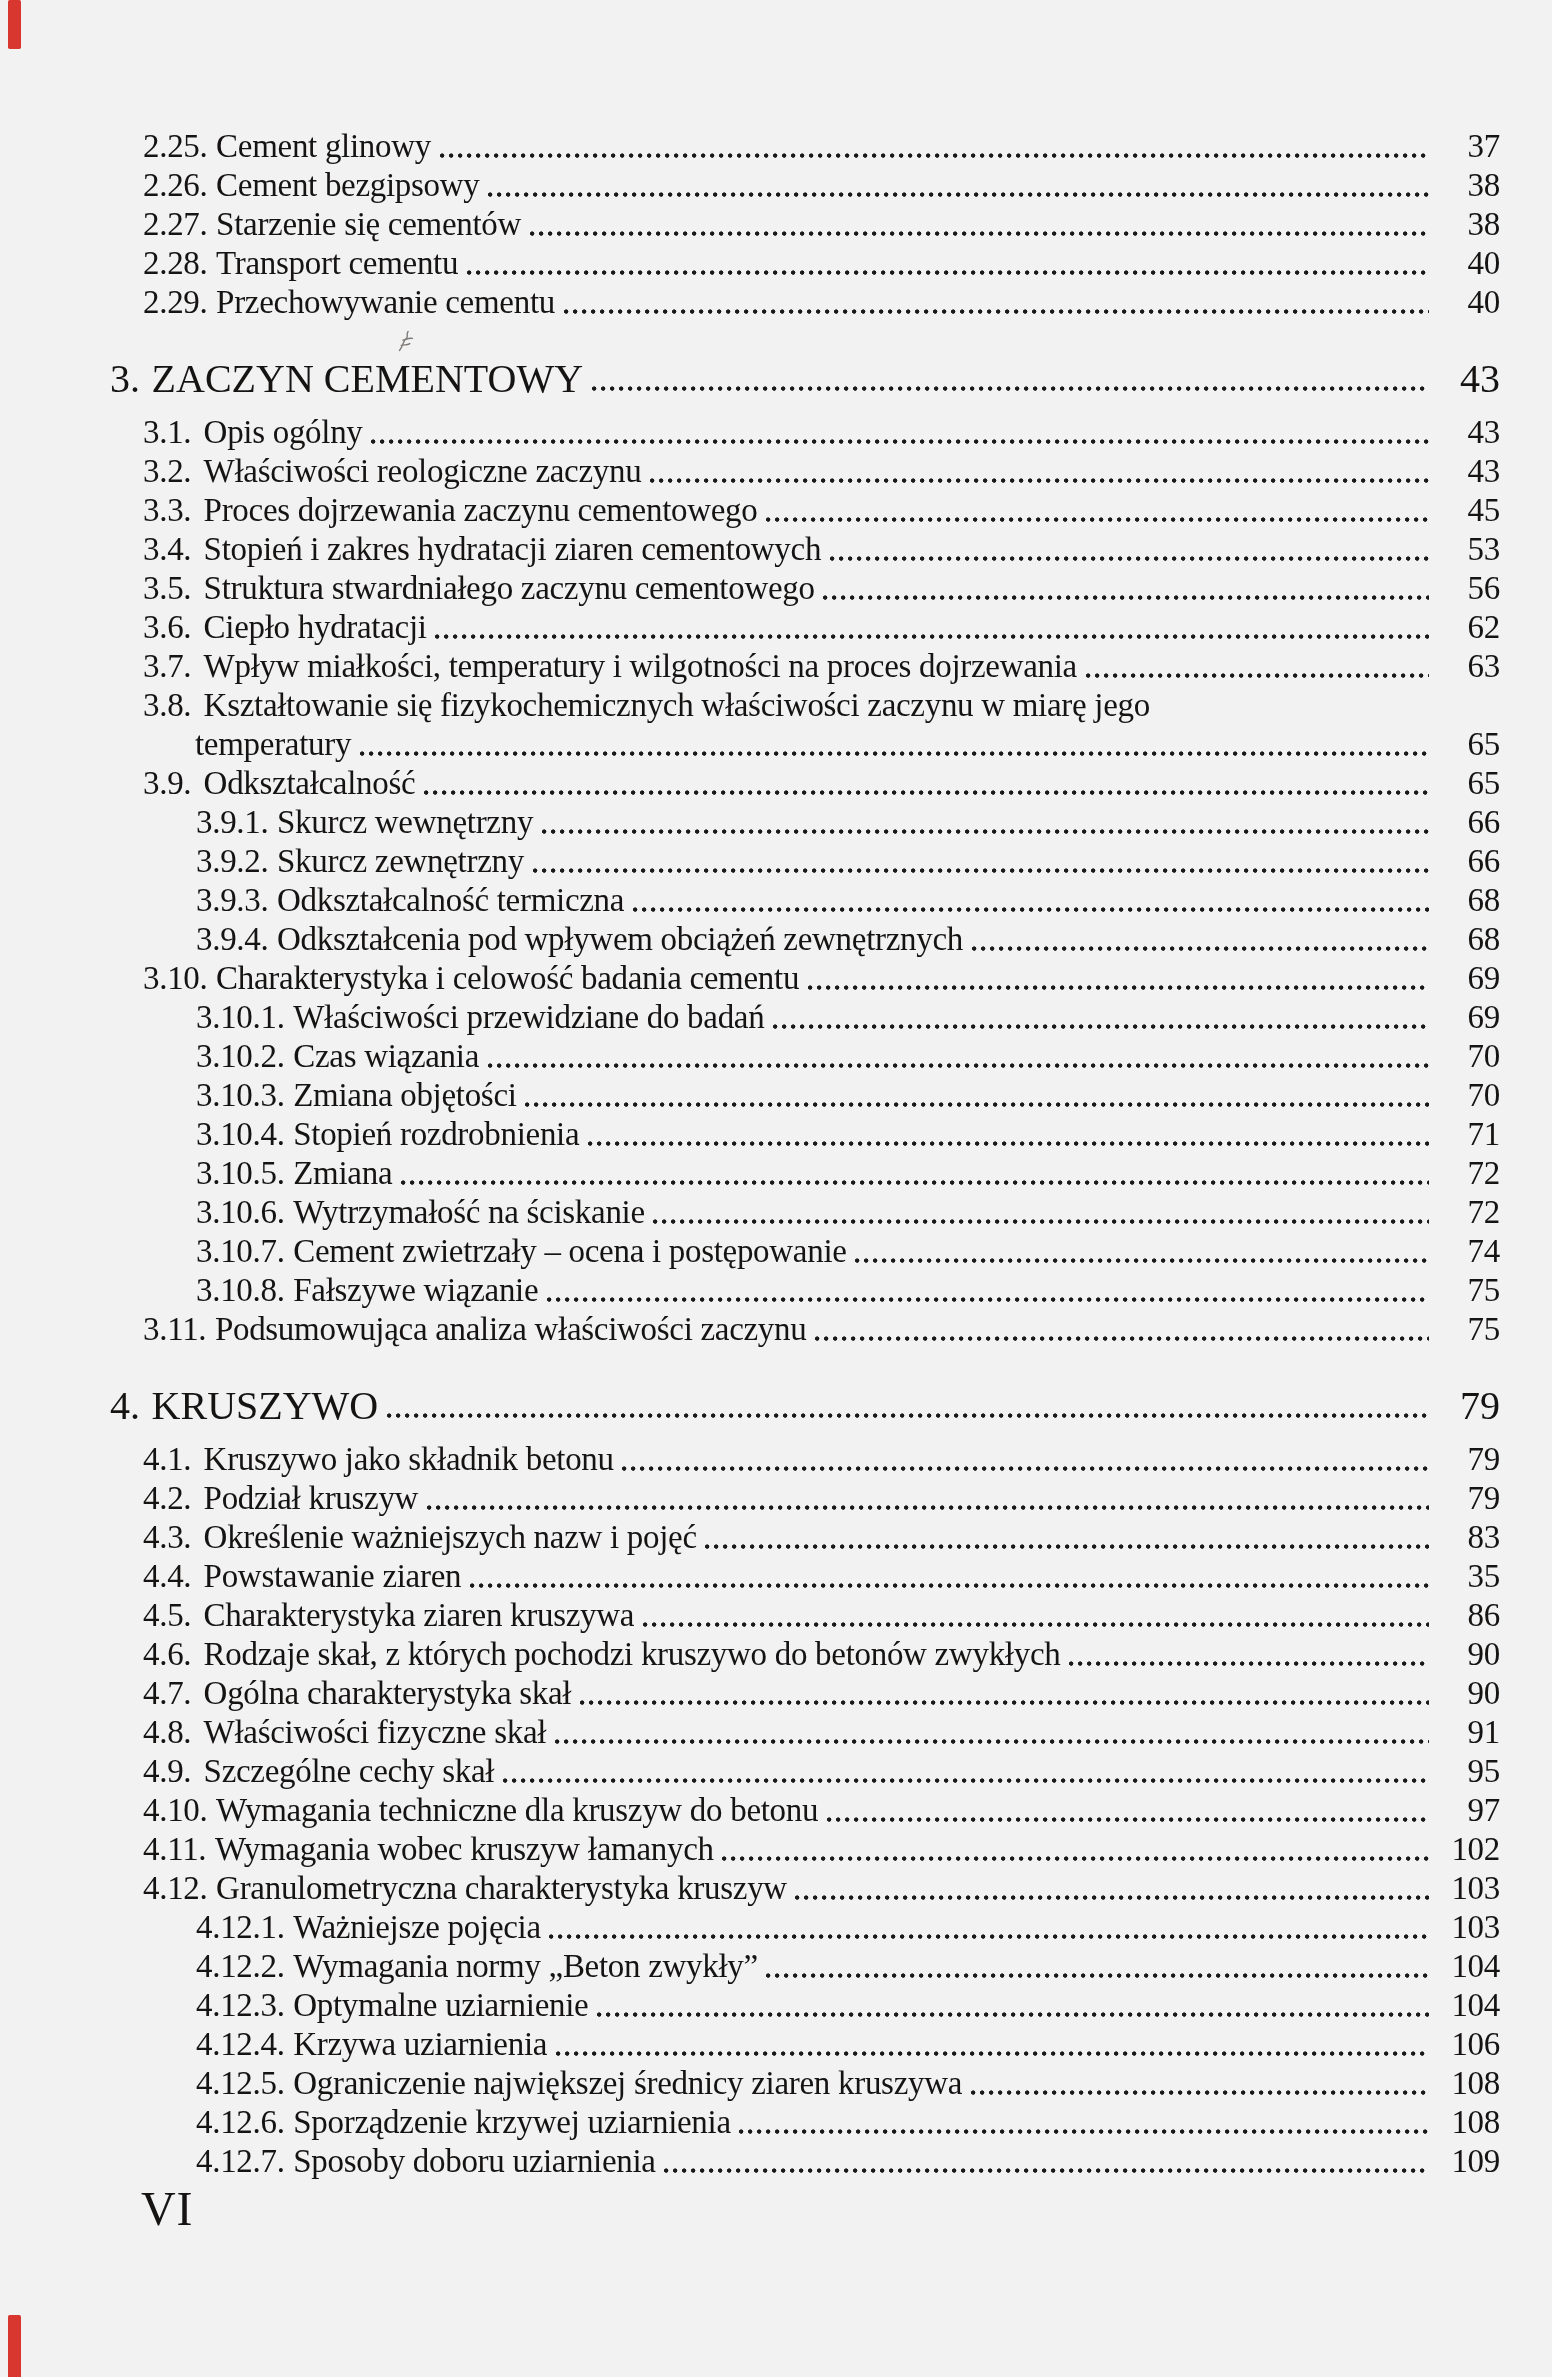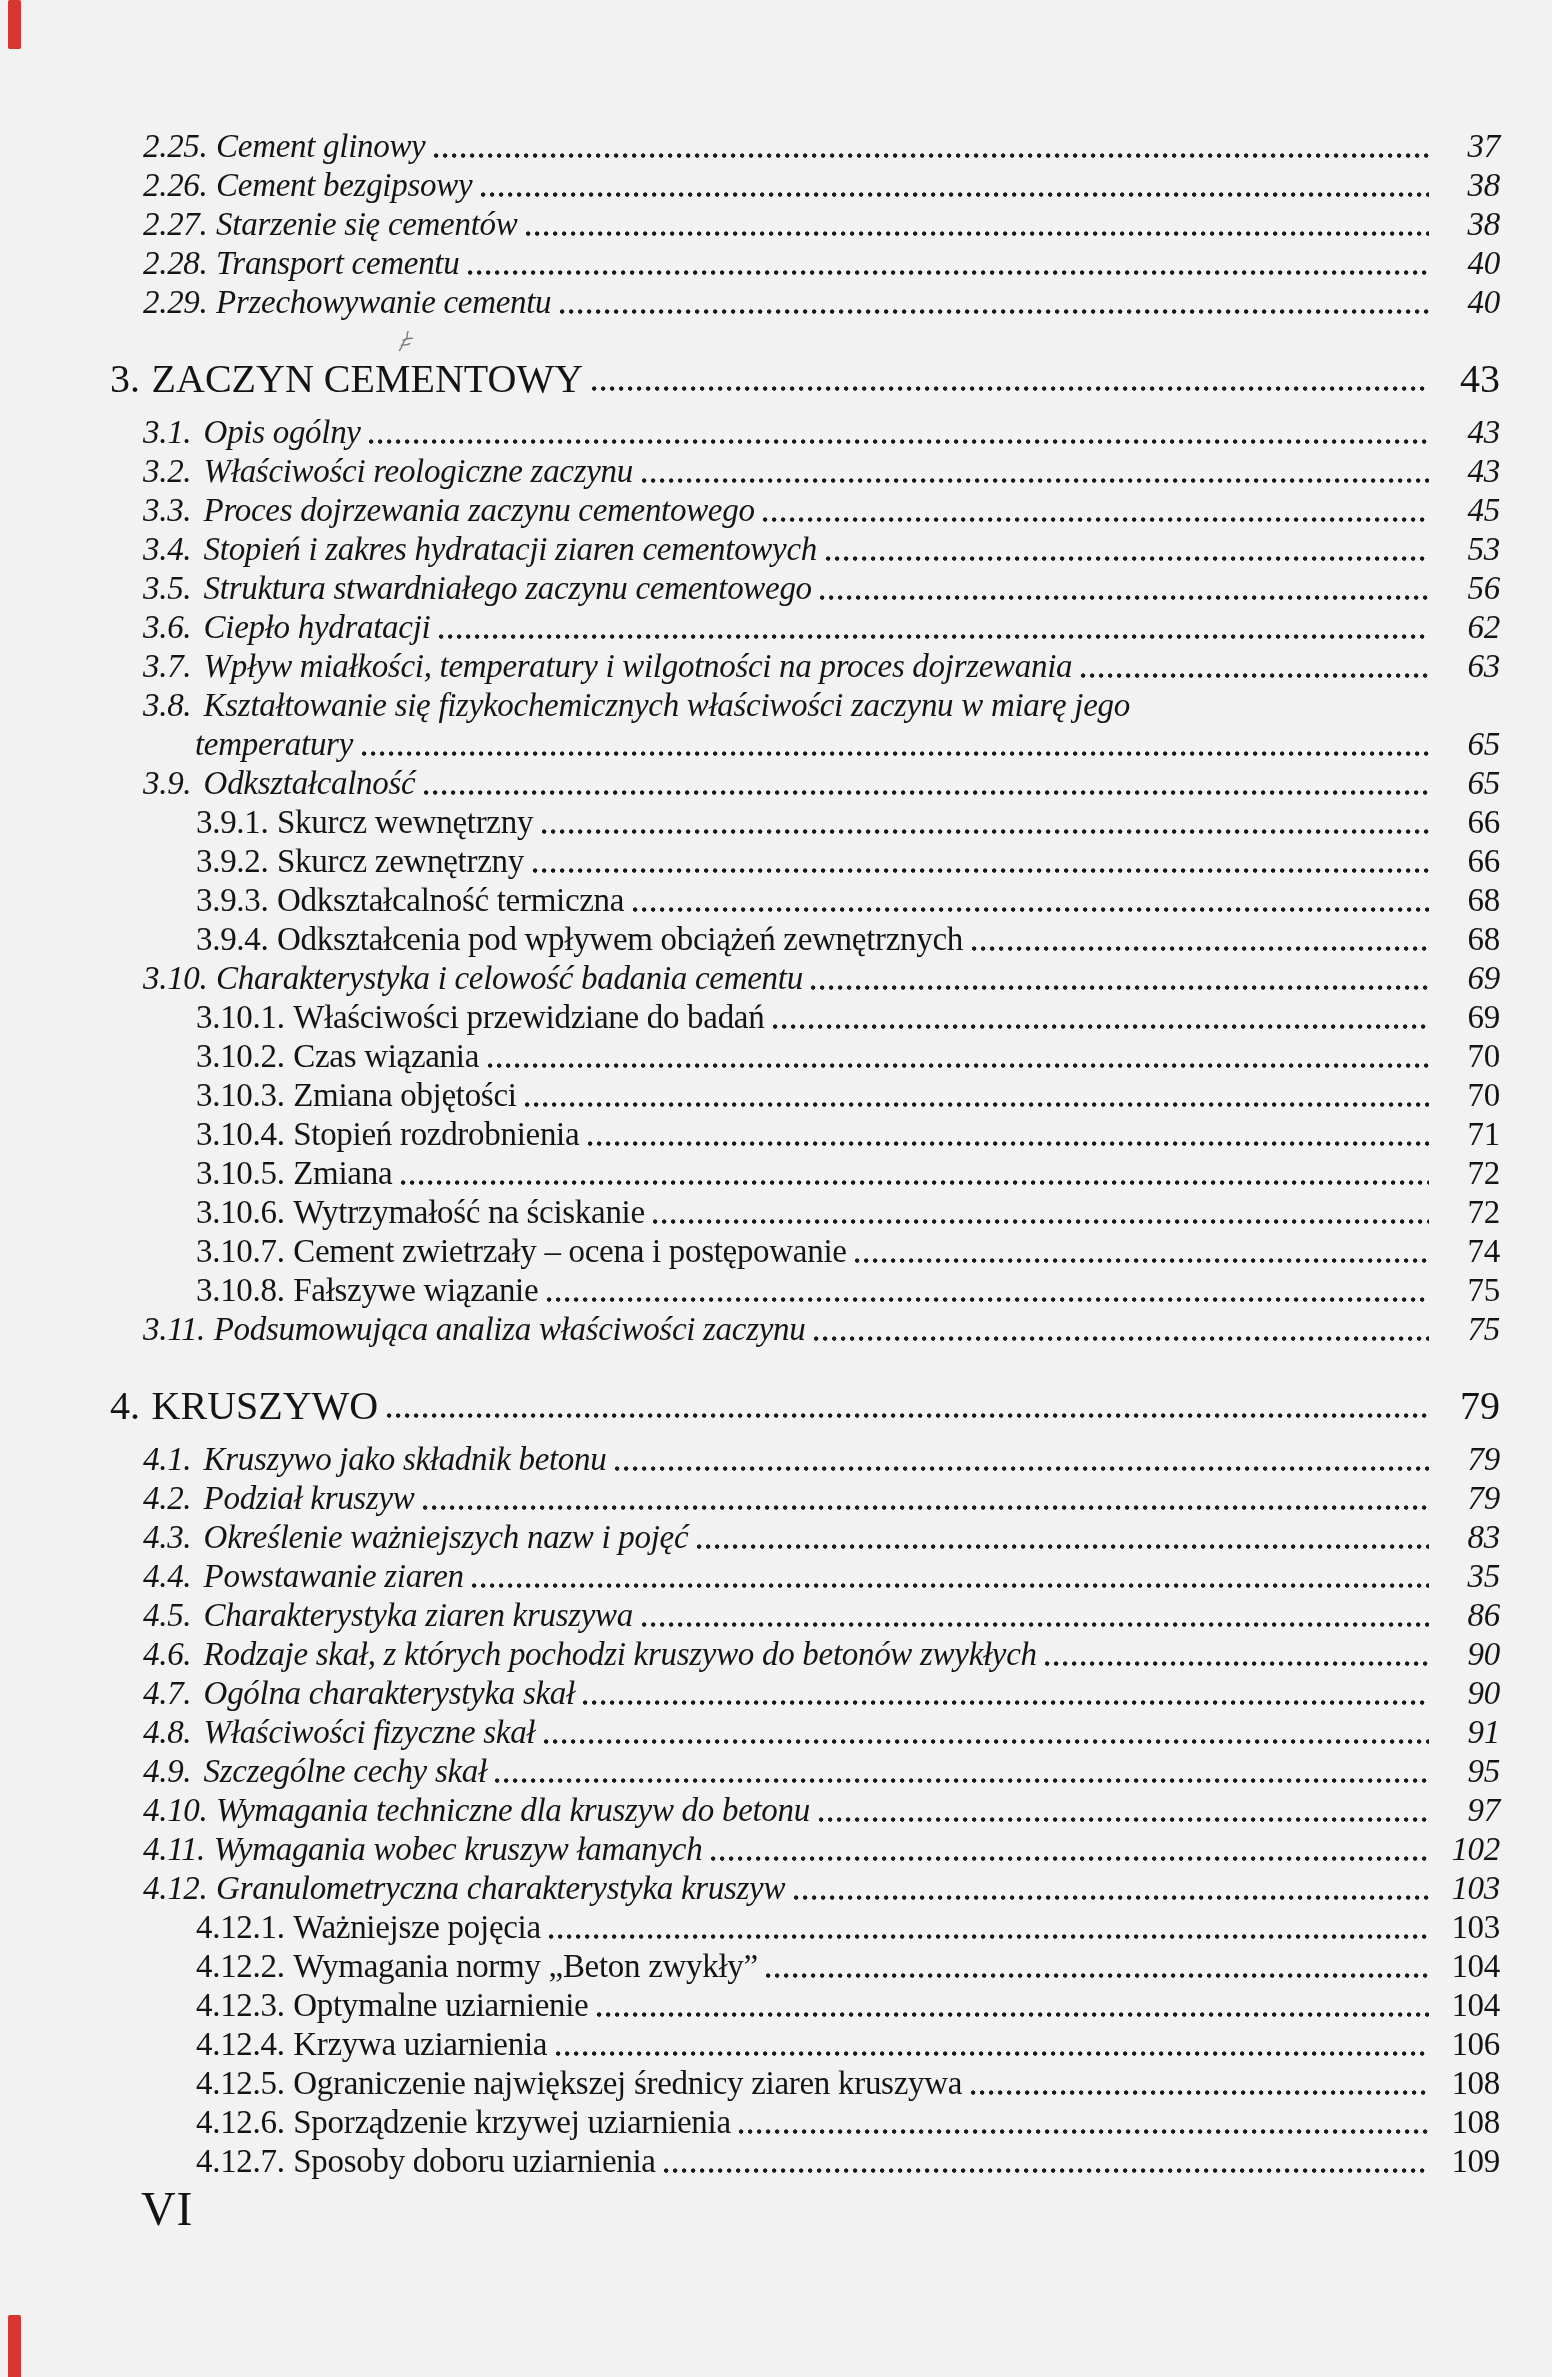--- a/index.html
+++ b/index.html
@@ -17,21 +17,21 @@
   .row{
     display:flex;align-items:baseline;
     height:39px;font-size:33px;line-height:39px;
     letter-spacing:-0.3px;white-space:nowrap;
   }
   .row.l1{
     margin-top:35px;margin-bottom:13px;
     font-size:40px;height:43px;line-height:43px;letter-spacing:0;
   }
   .l1 .num{min-width:33px;}
-  .row.l2{padding-left:33px;font-style:italic;}
+  .row.l2{padding-left:33px;}
   .l2 .num{min-width:52px;}
   .row.l3{padding-left:86px;}
   .l3 .num{min-width:66px;}
   .num{flex:0 0 auto;padding-right:8.6px;}
   .cont .num{padding-right:0;}
   .label{flex:0 0 auto;padding-right:6.9px;text-align:center;}
   .leader{
     flex:1 1 auto;align-self:flex-end;height:5.1px;margin:0 8.6px 7.7px 1.7px;
     background-image:radial-gradient(circle at 2.2px 2.6px,#1b1917 1.9px,rgba(0,0,0,0) 2.5px);
     background-size:9px 5.1px;background-repeat:repeat-x;background-position:left bottom;

